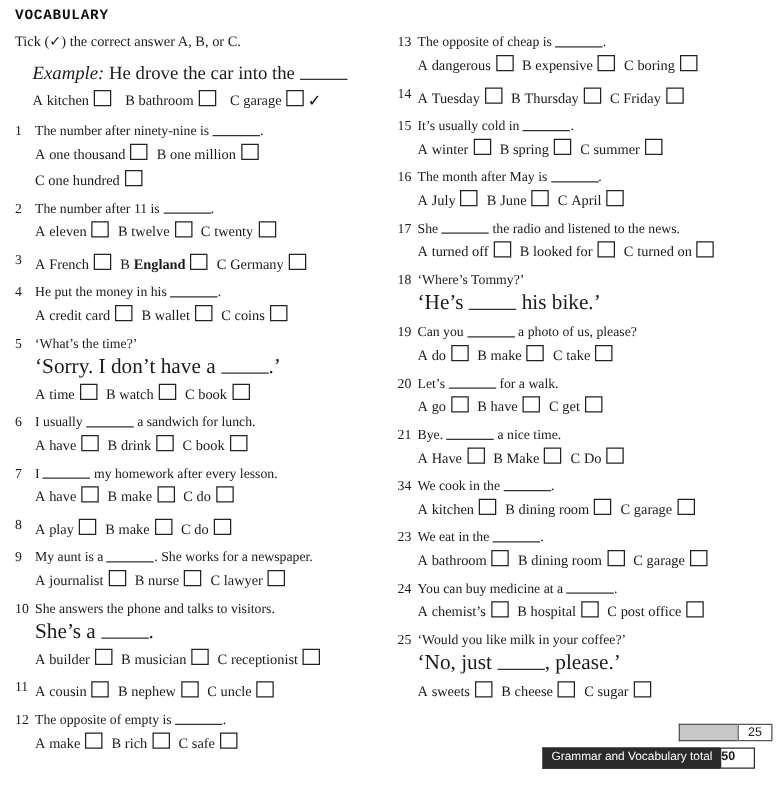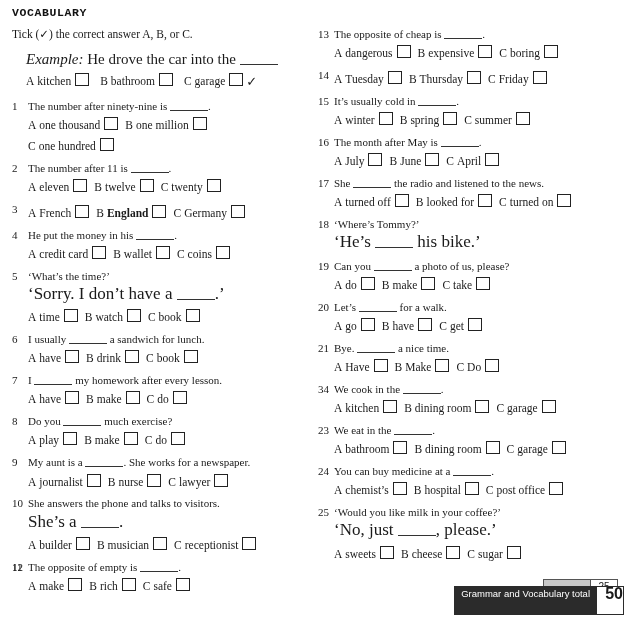--- a/index.html
+++ b/index.html
@@ -142,43 +142,43 @@
     background: #ffffff;
     border: 1px solid #555;
     width: 26px;
     font-size: 10px;
     text-align: center;
     line-height: 13px;
     font-family: "Liberation Sans", sans-serif;
   }
   .total-row {
     position: absolute;
-    right: 0;
+    right: 20px;
     display: flex;
     align-items: stretch;
-    height: 29px;
+    height: 17px;
   }
   .total-label {
     background: #2b2b2b;
     color: #fff;
     font-family: "Liberation Sans", sans-serif;
     font-size: 9.5px;
     padding: 0 6px;
     line-height: 14px;
     border: 1px solid #2b2b2b;
     border-right: none;
     white-space: nowrap;
   }
   .total-value {
     background: #fff;
     border: 1px solid #2b2b2b;
     width: 26px;
-    font-size: 16px;
+    font-size: 10px;
     font-family: "Liberation Sans", sans-serif;
-    text-align: right;
+    text-align: left;
     line-height: 14px;
     font-weight: bold;
   }
 </style>
 </head>
 <body>
 
 <div class="page">
 
   <div class="section-title">VOCABULARY</div>
@@ -239,36 +239,36 @@
             <span class="q-text">I usually <span class="blank"></span> a sandwich for lunch.</span>
             <span class="options"><span class="opt"><span class="opt-letter">A</span><span class="opt-text">have</span><span class="box"></span></span><span class="opt"><span class="opt-letter">B</span><span class="opt-text">drink</span><span class="box"></span></span><span class="opt"><span class="opt-letter">C</span><span class="opt-text">book</span><span class="box"></span></span></span>
           </div>
           <div class="q">
             <span class="q-num">7</span>
             <span class="q-text">I <span class="blank"></span> my homework after every lesson.</span>
             <span class="options"><span class="opt"><span class="opt-letter">A</span><span class="opt-text">have</span><span class="box"></span></span><span class="opt"><span class="opt-letter">B</span><span class="opt-text">make</span><span class="box"></span></span><span class="opt"><span class="opt-letter">C</span><span class="opt-text">do</span><span class="box"></span></span></span>
           </div>
           <div class="q">
             <span class="q-num">8</span>
-            <span class="q-text">Do you <span class="blank"></span> much exercise?</span>
             <span class="options"><span class="opt"><span class="opt-letter">A</span><span class="opt-text">play</span><span class="box"></span></span><span class="opt"><span class="opt-letter">B</span><span class="opt-text">make</span><span class="box"></span></span><span class="opt"><span class="opt-letter">C</span><span class="opt-text">do</span><span class="box"></span></span></span>
           </div>
           <div class="q">
             <span class="q-num">9</span>
             <span class="q-text">My aunt is a <span class="blank"></span>. She works for a newspaper.</span>
             <span class="options"><span class="opt"><span class="opt-letter">A</span><span class="opt-text">journalist</span><span class="box"></span></span><span class="opt"><span class="opt-letter">B</span><span class="opt-text">nurse</span><span class="box"></span></span><span class="opt"><span class="opt-letter">C</span><span class="opt-text">lawyer</span><span class="box"></span></span></span>
           </div>
           <div class="q">
             <span class="q-num">10</span>
             <span class="q-text">She answers the phone and talks to visitors.</span>
             <span class="q-sub">She’s a <span class="blank"></span>.</span>
             <span class="options"><span class="opt"><span class="opt-letter">A</span><span class="opt-text">builder</span><span class="box"></span></span><span class="opt"><span class="opt-letter">B</span><span class="opt-text">musician</span><span class="box"></span></span><span class="opt"><span class="opt-letter">C</span><span class="opt-text">receptionist</span><span class="box"></span></span></span>
           </div>
           <div class="q">
             <span class="q-num">11</span>
+            <span class="options"><span class="opt"><span class="opt-letter">A</span><span class="opt-text">cousin</span><span class="box"></span></span><span class="opt"><span class="opt-letter">B</span><span class="opt-text">nephew</span><span class="box"></span></span><span class="opt"><span class="opt-letter">C</span><span class="opt-text">uncle</span><span class="box"></span></span></span>
           </div>
           <div class="q">
             <span class="q-num">12</span>
             <span class="q-text">The opposite of empty is <span class="blank"></span>.</span>
             <span class="options"><span class="opt"><span class="opt-letter">A</span><span class="opt-text">make</span><span class="box"></span></span><span class="opt"><span class="opt-letter">B</span><span class="opt-text">rich</span><span class="box"></span></span><span class="opt"><span class="opt-letter">C</span><span class="opt-text">safe</span><span class="box"></span></span></span>
           </div>
         </div>
     </div>
 
     <div class="col right">

